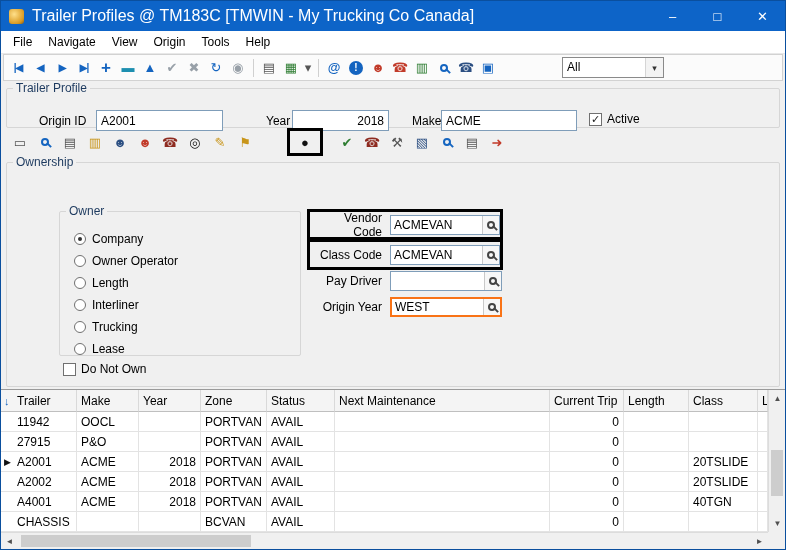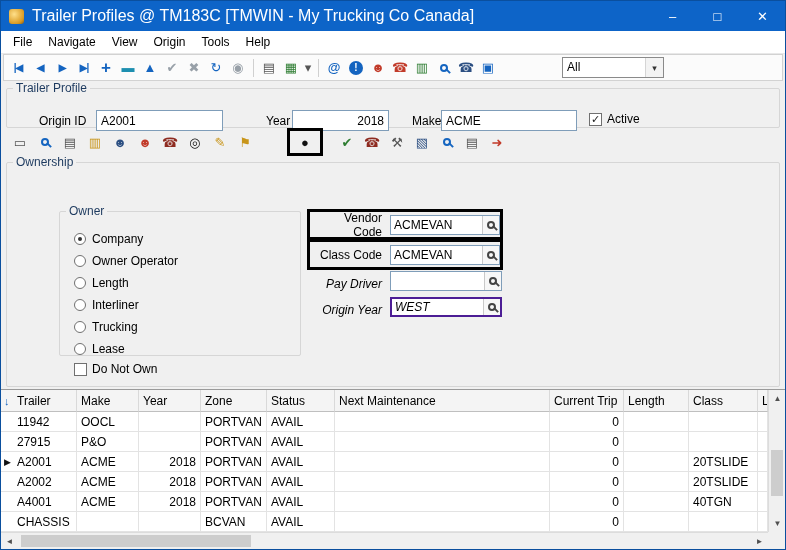--- a/index.html
+++ b/index.html
@@ -69,25 +69,25 @@
 
   #ownership-box { top: 154px; left: 5px; right: 5px; height: 232px; }
   #owner-box { top: 35px; left: 52px; width: 242px; height: 152px; }
   .rrow { position: absolute; left: 14px; display: flex; align-items: center; gap: 6px; }
   .radio { width: 12px; height: 12px; border: 1px solid #707070; border-radius: 50%; background: #fff;
            position: relative; flex: 0 0 auto; }
   .radio.sel::after { content: ""; position: absolute; inset: 3px; background: #333; border-radius: 50%; }
 
   .hlbox { position: absolute; left: 300px; width: 196px; height: 31px; border: 3px solid #000;
            display: flex; align-items: center; padding-left: 2px; background: transparent; }
-  .frow { position: absolute; left: 305px; width: 190px; height: 21px; display: flex; align-items: flex-end; font-style: italic; }
+  .frow { position: absolute; left: 305px; width: 190px; height: 21px; display: flex; align-items: center; }
   .flabel { width: 70px; text-align: right; margin-right: 8px; flex: 0 0 auto; }
   .lfield { width: 112px; height: 20px; background: #fff; border: 1px solid #7f9db9; display: flex;
             align-items: center; }
-  .lfield.focus { border: 2px solid #4c1d95; }
+  .lfield.focus { border: 2px solid #f97316; }
   .ftext { flex: 1; padding-left: 3px; overflow: hidden; white-space: nowrap; }
   .lbtn { width: 17px; height: 100%; display: flex; align-items: center; justify-content: center;
           background: #f7f7f7; border-left: 1px solid #c9c9c9; }
 
   
   .grid { position: absolute; top: 388px; left: 0; right: 0; bottom: 0; background: #fff;
           border-top: 1px solid #9a9a9a; }
   .gbody { position: absolute; top: 0; left: 0; right: 17px; bottom: 17px; overflow: hidden; }
   .ghead, .grow { display: grid; grid-template-columns: 76px 62px 62px 66px 68px 215px 74px 65px 69px auto; }
   .ghead { height: 22px; } .grow { height: 20px; }
@@ -276,21 +276,21 @@
     <div class="frow" style="top:127px">
       <span class="flabel">Origin Year</span>
       <span class="lfield focus">
         <span class="ftext">WEST</span>
         <span class="lbtn">
             <span class="mag dark"></span>
           </span>
       </span>
     </div>
 
-    <span class="cbgroup" style="left:67px; top:193px">
+    <span class="cbgroup" style="left:56px; top:193px">
       <span class="cb"></span>
       <span>Do Not Own</span>
     </span>
   </fieldset>
 
   <div class="grid">
     <div class="gbody">
       <div class="ghead">
         <div class="gc c0">
           <span class="sort">↓</span>

